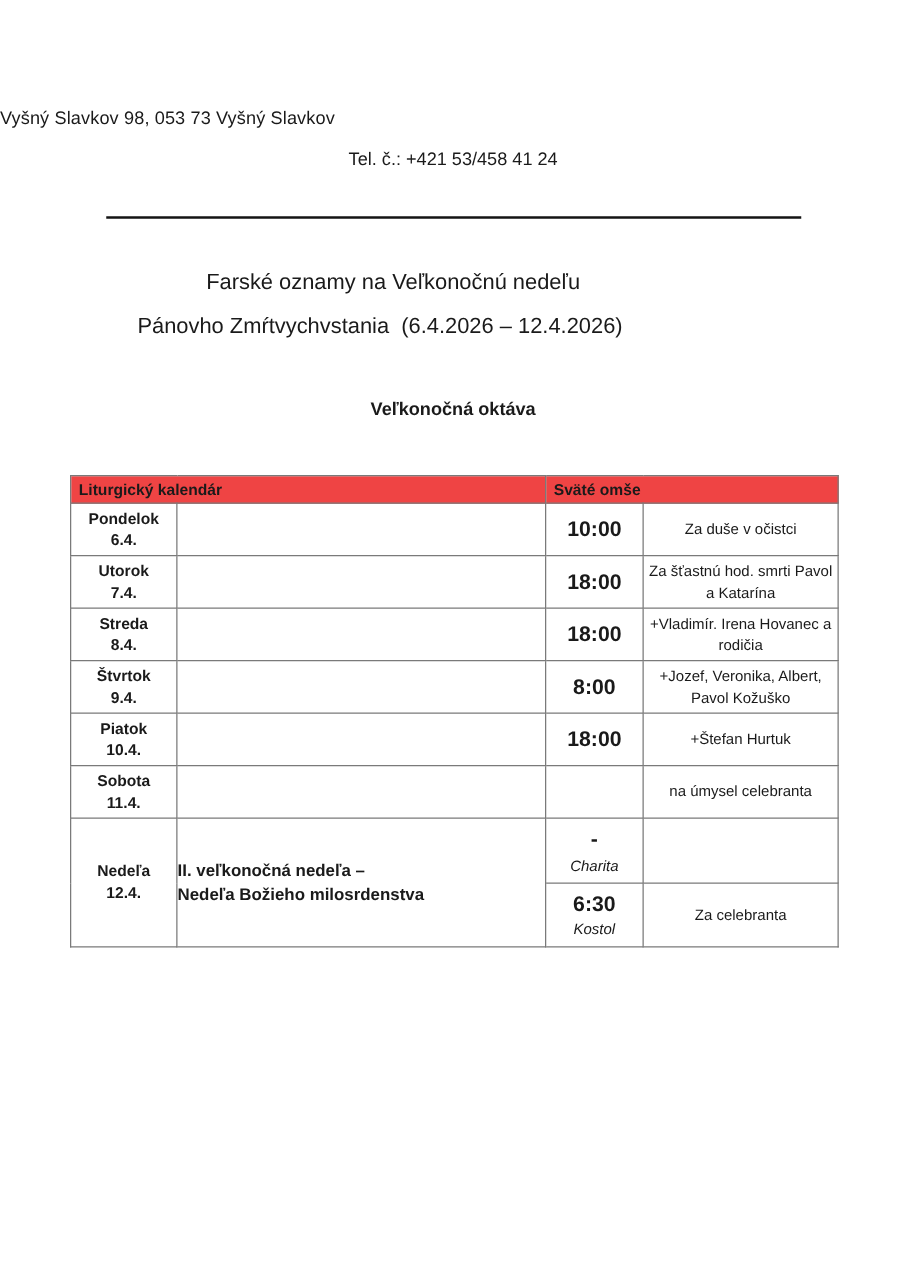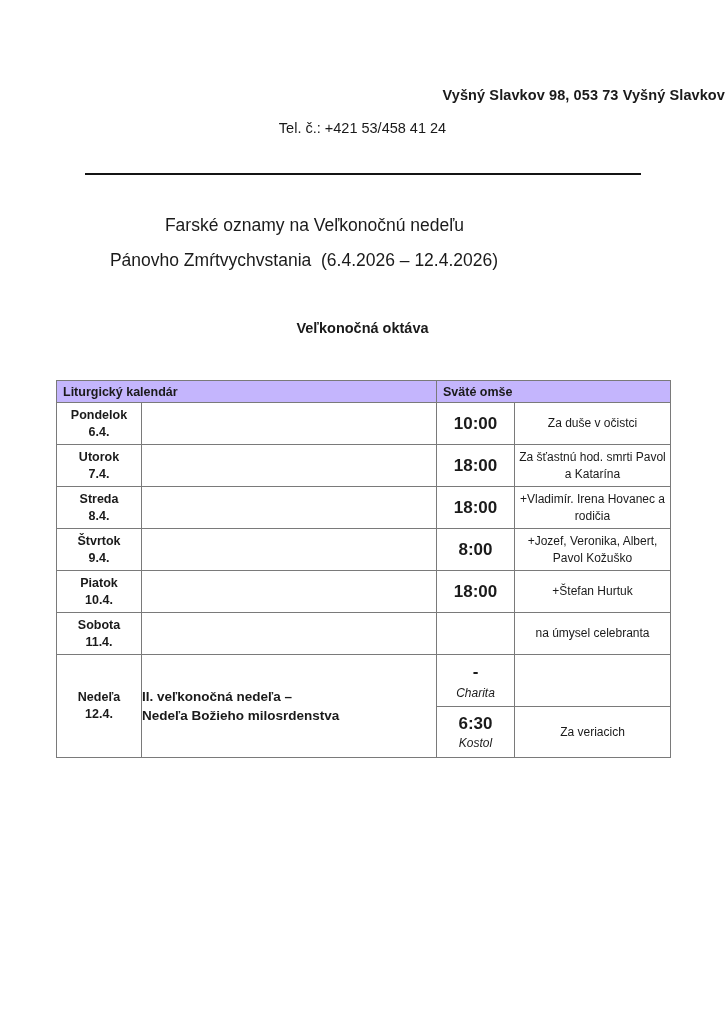--- a/index.html
+++ b/index.html
@@ -13,24 +13,23 @@
       position: relative;
       font-family: "Liberation Sans", sans-serif;
       color: #1a1a1a;
       overflow: hidden;
     }
     .address {
       position: absolute;
       top: 87px;
       left: 0;
       width: 725px;
-      text-align: right;
+      text-align: left;
       font-size: 14.5px;
       letter-spacing: 0.1px;
-      font-weight: bold;
     }
     .phone {
       position: absolute;
       top: 120px;
       left: 0;
       width: 725px;
       text-align: center;
       font-size: 14.5px;
     }
     .rule {
@@ -74,21 +73,21 @@
       width: 614px;
       border-collapse: collapse;
       table-layout: fixed;
       font-size: 12.5px;
     }
     table.sched td, table.sched th {
       border: 1px solid #7a7a7a;
       padding: 0;
     }
     table.sched th {
-      background: #c4b5fd;
+      background: #ef4444;
       text-align: left;
       font-weight: bold;
       font-size: 12.5px;
       height: 21px;
       padding-left: 6px;
     }
     col.c-day { width: 85px; }
     col.c-cal { width: 295px; }
     col.c-time { width: 78px; }
     col.c-int { width: 156px; }
@@ -229,16 +228,16 @@
       <span class="t-main">-</span>
       <span class="t-sub">Charita</span>
     </td>
     <td class="intent"></td>
   </tr>
   <tr class="r-sun2">
     <td class="time">
       <span class="t-main">6:30</span>
       <span class="t-sub" style="margin-top:2px">Kostol</span>
     </td>
-    <td class="intent">Za veriacich</td>
+    <td class="intent">Za celebranta</td>
   </tr>
 </tbody>
   </table>
 
 </body></html>

